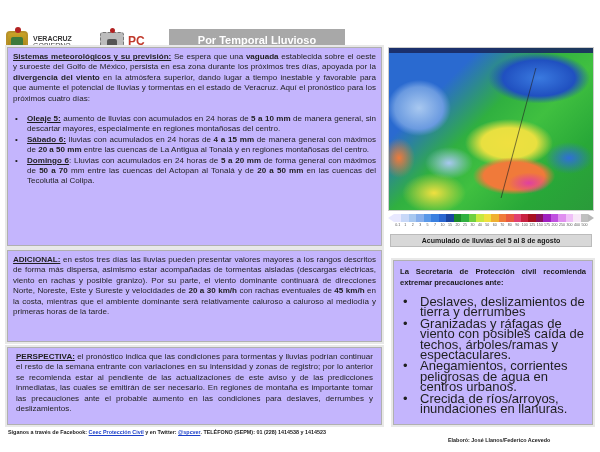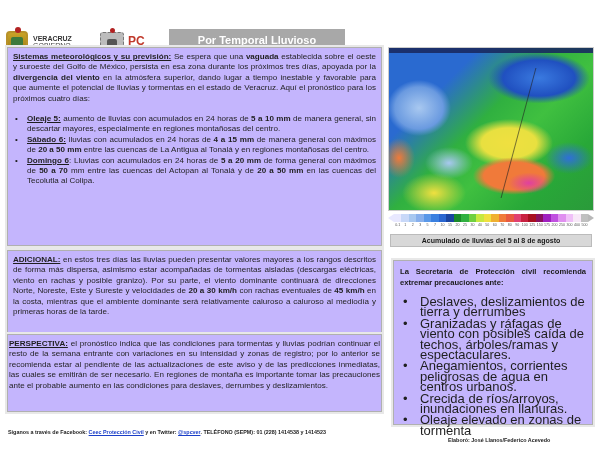--- a/index.html
+++ b/index.html
@@ -27,21 +27,21 @@
   .txt { font-size: 8.05px; line-height: 10.4px; text-align: justify; color: #1f1f1f; }
   .txt b { font-weight: bold; }
   .u { text-decoration: underline; font-weight: bold; }
 
   .box-sist { left: 7px; top: 47px; width: 375px; height: 199px; padding: 4px 5px; }
   .box-sist ul { list-style: none; margin-top: 10px; }
   .box-sist li { position: relative; padding-left: 14px; }
   .box-sist li::before { content: "•"; position: absolute; left: 2px; top: 0; }
 
   .box-adic { left: 7px; top: 250px; width: 375px; height: 92px; padding: 4px 5px; }
-  .box-persp { left: 7px; top: 334px; width: 375px; height: 78px; padding: 4px 1px; }
+  .box-persp { left: 7px; top: 347px; width: 375px; height: 78px; padding: 4px 8px; }
 
   .map { position: absolute; left: 388px; top: 47px; width: 206px; height: 164px; border: 1px solid #ccc; overflow: hidden;
     background:
       radial-gradient(ellipse 30px 15px at 140px 135px, #e040a0 0%, transparent 70%),
       radial-gradient(ellipse 55px 25px at 125px 128px, #f07a3a 0%, #f07a3a 55%, transparent 75%),
       radial-gradient(ellipse 20px 25px at 10px 110px, #f07a3a 0%, transparent 80%),
       radial-gradient(ellipse 55px 30px at 120px 95px, #f0e040 0%, #e8e040 50%, transparent 80%),
       radial-gradient(ellipse 40px 25px at 45px 145px, #f0e040 0%, transparent 80%),
       radial-gradient(ellipse 40px 35px at 30px 60px, #a8c8f0 0%, #6a9ae0 60%, transparent 80%),
       radial-gradient(ellipse 30px 20px at 60px 115px, #a8c8f0 0%, transparent 80%),
@@ -182,18 +182,17 @@
 
 <div class="acum">Acumulado de lluvias del 5 al 8 de agosto</div>
 
 <div class="box box-rec">
   <div class="rec-title">La Secretaría de Protección civil recomienda extremar precauciones ante:</div>
   <ul>
     <li>Deslaves, deslizamientos de tierra y derrumbes</li>
     <li>Granizadas y ráfagas de viento con posibles caída de techos,  árboles/ramas y espectaculares.</li>
     <li>Anegamientos, corrientes peligrosas de agua en centros urbanos.</li>
     <li>Crecida de ríos/arroyos, inundaciones en llanuras.</li>
-    <li>Oleaje elevado en zonas de tormenta</li>
   </ul>
 </div>
 
 <div class="footer"><span>Síganos a través de Facebook: </span><a>Ceec Protección Civil</a><span>  y en Twitter: </span><a>@spcver</a><span>.  TELÉFONO (SEPM):  01 (228) 1414538 y 1414523</span></div>
 <div class="footer-right">Elaboró: José Llanos/Federico Acevedo</div>
 
 </body></html>

